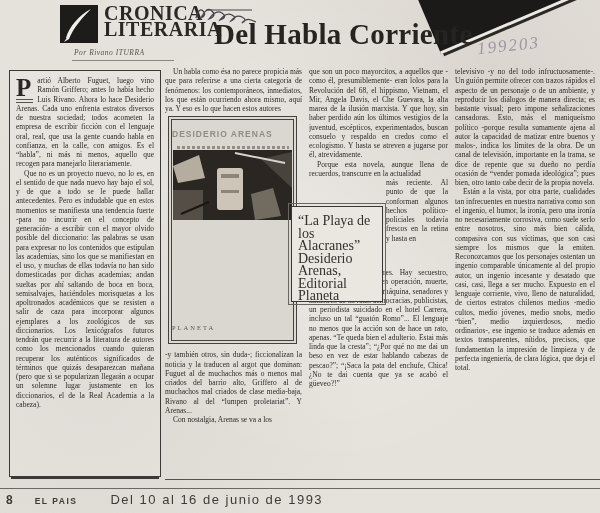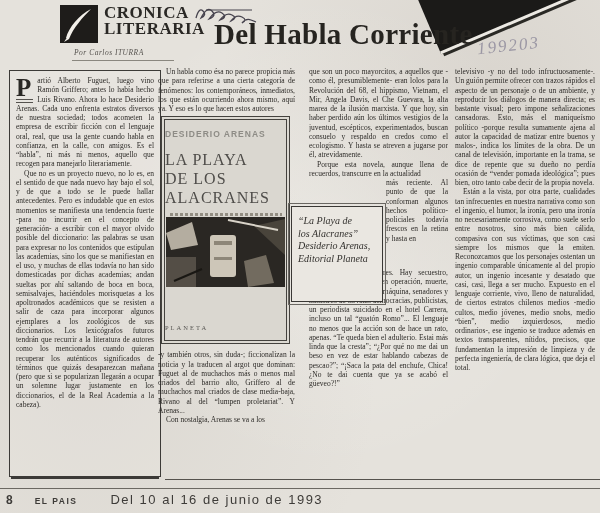--- a/index.html
+++ b/index.html
@@ -15,58 +15,58 @@
   }
   
   .corner-artifact{
     position:absolute;left:420px;top:-50px;width:175px;height:70px;
     background:#1b1a18;transform:rotate(-23deg);
     border-bottom:3px solid #ece9e3;
     box-shadow:0 5px 0 -2px #2a2925;
   }
   .logo{position:absolute;left:60px;top:4px;width:125px;height:60px;}
   .logo-mark{position:absolute;left:0;top:1px;width:38px;height:38px;background:#1e1c1a;}
-  .logo-title{position:absolute;left:44px;top:1px;font-weight:bold;font-size:17px;line-height:16px;letter-spacing:.5px;color:#2a2825;}
+  .logo-title{position:absolute;left:44px;top:1px;font-weight:bold;font-size:20px;line-height:16px;letter-spacing:.5px;color:#2a2825;}
   .logo-byline{position:absolute;left:14px;top:44px;font-style:italic;font-size:7.5px;color:#55524e;letter-spacing:.5px;}
   .logo-rule{position:absolute;left:12px;top:56px;width:102px;height:1px;background:#8a877f;}
   .scribble{position:absolute;left:192px;top:2px;}
   .headline{position:absolute;left:214px;top:18px;margin:0;font-size:29px;font-weight:bold;letter-spacing:.3px;color:#262420;white-space:nowrap;}
   .handnum{position:absolute;left:477px;top:36px;font-size:17px;font-style:italic;color:#9b97a4;transform:rotate(-6deg);letter-spacing:2px;}
   
   .txt{font-size:7.5px;line-height:9.25px;text-align:justify;}
   .txt p{margin:0;}
   .ind{text-indent:8px;}
   
   .col1box{
     position:absolute;left:9px;top:70px;width:138px;height:395px;
     border:1px solid #3c3a37;box-shadow:0 4px 0 -2px #3c3a37;
     padding:5px 6px;overflow:hidden;background:rgba(240,237,231,.25);
   }
   .dropcap{
     float:left;font-size:25px;line-height:21px;font-weight:bold;color:#2a2825;
     margin:1px 4px 0 0;padding:0 2px 1px 0;border-bottom:4px double #55524e;
   }
   
-  .col2{position:absolute;left:158px;top:67px;width:137px;}
+  .col2{position:absolute;left:165px;top:67px;width:137px;}
   .col2top{max-height:65px;overflow:hidden;}
   .cover-outer{margin-top:3px;margin-left:3px;width:123px;border:1px solid #44423e;padding:2px;background:#dcd9d2;}
   .cover-inner{position:relative;border:1px solid #44423e;height:220px;background:#dad7d0;text-align:left;overflow:hidden;}
   .cover-author{margin-top:10px;font-family:"Liberation Sans",sans-serif;font-weight:bold;font-size:8.5px;letter-spacing:1px;color:#8e8c86;}
   .cover-title{margin-top:10px;font-size:16px;line-height:19px;letter-spacing:1px;color:#4e4c49;white-space:pre-line;}
   .fineprint-bar{margin:6px auto 0;width:112px;height:3px;background:repeating-linear-gradient(90deg,#938e83 0 3px,transparent 3px 5px);}
   .cover-art{display:block;margin:1px auto 0;}
   .cover-pub{position:absolute;bottom:8px;left:0;width:100%;font-size:6.5px;letter-spacing:2px;color:#5a5855;}
   .col2bottom{margin-top:6px;}
   
   .caption-box{
     position:absolute;left:291px;top:206px;width:78px;height:78px;
     background:#eae7e1;border:1px solid #3a3835;outline:1px solid #6a6762;outline-offset:2px;
     padding:8px 6px;z-index:5;
   }
-  .caption-text{font-style:italic;font-size:10px;line-height:12.5px;color:#33312e;white-space:pre-line;}
+  .caption-text{font-size:14px;line-height:12.5px;color:#33312e;white-space:pre-line;}
   
   .col3{position:absolute;left:309px;top:67px;width:139px;height:410px;overflow:hidden;}
   .c3a{max-height:146px;overflow:hidden;}
   .c3b{width:62px;margin-left:77px;height:89px;overflow:hidden;}
   .c3c{margin-top:1px;}
   
   .col4{position:absolute;left:455px;top:67px;width:140px;height:408px;overflow:hidden;}
   
   .rule-a{position:absolute;left:165px;right:0;top:479px;height:1px;background:#55524d;}
   .rule-b{position:absolute;left:0;right:0;top:488px;height:1px;background:#6b6862;}
@@ -86,21 +86,21 @@
     <div class="logo-mark">
       <svg width="38" height="38" viewBox="0 0 38 38" aria-hidden="true">
         <path d="M31 4 C19 10 9 22 6 33 l3 1 C13 23 23 12 31 4 Z" fill="#f2efe9"></path>
         <path d="M8 31 l-4 6 5 -3 z" fill="#f2efe9"></path>
       </svg>
     </div>
     <div class="logo-title">
       <div>CRONICA</div>
       <div>LITERARIA</div>
     </div>
-    <div class="logo-byline">Por Carlos ITURRA</div>
+    <div class="logo-byline">Por Rivano ITURRA</div>
     <div class="logo-rule"></div>
   </div>
 
   <svg class="scribble" width="78" height="24" viewBox="0 0 78 24">
     <path d="M4 16 q3 -11 7 -7 t-2 7 q6 -12 11 -7 t-3 8 q7 -10 13 -6 t-2 7 q6 -8 12 -5 t-1 6 q5 -7 11 -4 t0 6 q4 -5 9 -3 l5 2" stroke="#45424d" fill="none" stroke-width="1.3"></path>
     <path d="M14 8 h46" stroke="#45424d" fill="none" stroke-width="1"></path>
   </svg>
 
   <h1 class="headline">Del Habla Corriente</h1>
 
@@ -110,23 +110,20 @@
     <p><span class="dropcap">P</span><span>artió Alberto Fuguet, luego vino Ramón Griffero; antes lo había hecho Luis Rivano. Ahora lo hace Desiderio Arenas. Cada uno enfrenta estratos diversos de nuestra sociedad; todos acometen la empresa de escribir ficción con el lenguaje oral, real, que usa la gente cuando habla en confianza, en la calle, con amigos. Es el “habla”, ni más ni menos, aquello que recogen para manejarlo literariamente.</span></p>
     <p class="ind">Que no es un proyecto nuevo, no lo es, en el sentido de que nada nuevo hay bajo el sol, y de que a todo se le puede hallar antecedentes. Pero es indudable que en estos momentos se manifiesta una tendencia fuerte -para no incurrir en el concepto de generación- a escribir con el mayor olvido posible del diccionario: las palabras se usan para expresar no los contenidos que estipulan las academias, sino los que se manifiestan en el uso, y muchas de ellas todavía no han sido domesticadas por dichas academias; andan sueltas por ahí saltando de boca en boca, semisalvajes, haciéndoles morisquetas a los apoltronados académicos que se resisten a salir de caza para incorporar algunos ejemplares a los zoológicos de sus diccionarios. Los lexicógrafos futuros tendrán que recurrir a la literatura de autores como los mencionados cuando quieran recuperar los auténticos significados de términos que quizás desaparezcan mañana (pero que si se popularizan llegarán a ocupar un solemne lugar justamente en los diccionarios, el de la Real Academia a la cabeza).</p>
   </div>
 
   <div class="col2 txt">
     <p class="ind col2top">Un habla como ésa no parece propicia más que para referirse a una cierta categoría de fenómenos: los contemporáneos, inmediatos, los que están ocurriendo ahora mismo, aquí ya. Y eso es lo que hacen estos autores</p>
 
     <div class="cover-outer">
       <div class="cover-inner">
         <div class="cover-author">DESIDERIO ARENAS</div>
-        <div class="cover-title">LA PLAYA
-DE LOS
-ALACRANES</div>
         <div class="fineprint-bar"></div>
         <svg class="cover-art" width="119" height="70" viewBox="0 0 119 70">
           <rect x="0" y="0" width="119" height="70" fill="#2a2723"></rect>
           <polygon points="0,16 26,5 32,28 5,33" fill="#b4ada0"></polygon>
           <polygon points="88,9 119,2 119,38" fill="#49443b"></polygon>
           <line x1="62" y1="3" x2="112" y2="13" stroke="#d8d3c8" stroke-width="2"></line>
           <rect x="44" y="18" width="26" height="42" rx="3" fill="#cdc6b8"></rect>
           <rect x="48" y="24" width="18" height="4" fill="#8d8678"></rect>
           <rect x="48" y="40" width="18" height="3" fill="#8d8678"></rect>
           <rect x="0" y="40" width="30" height="30" fill="#6b6459" opacity="0.65"></rect>

